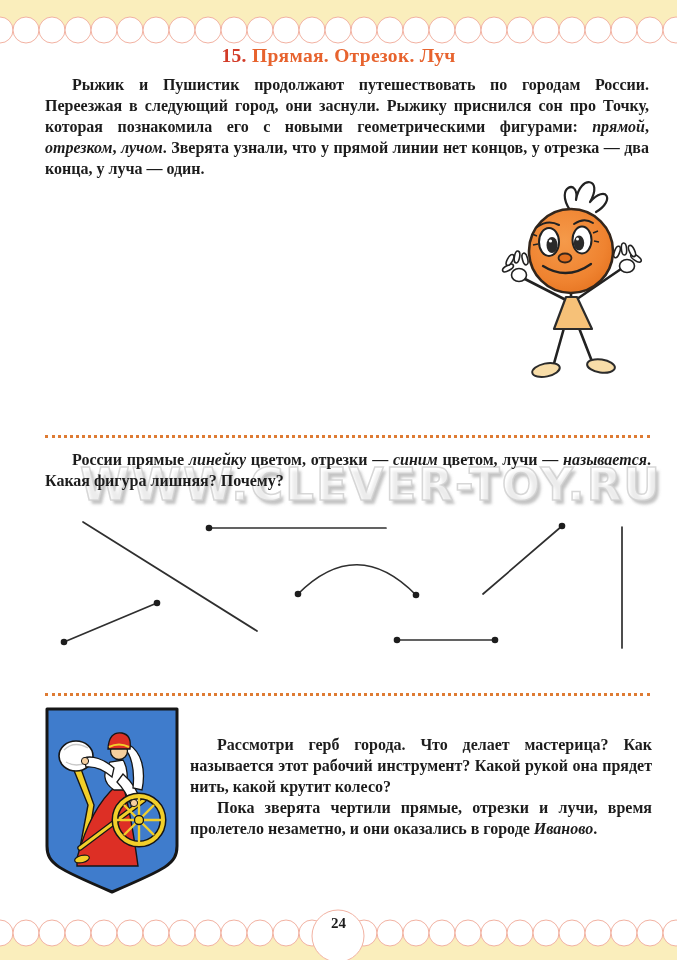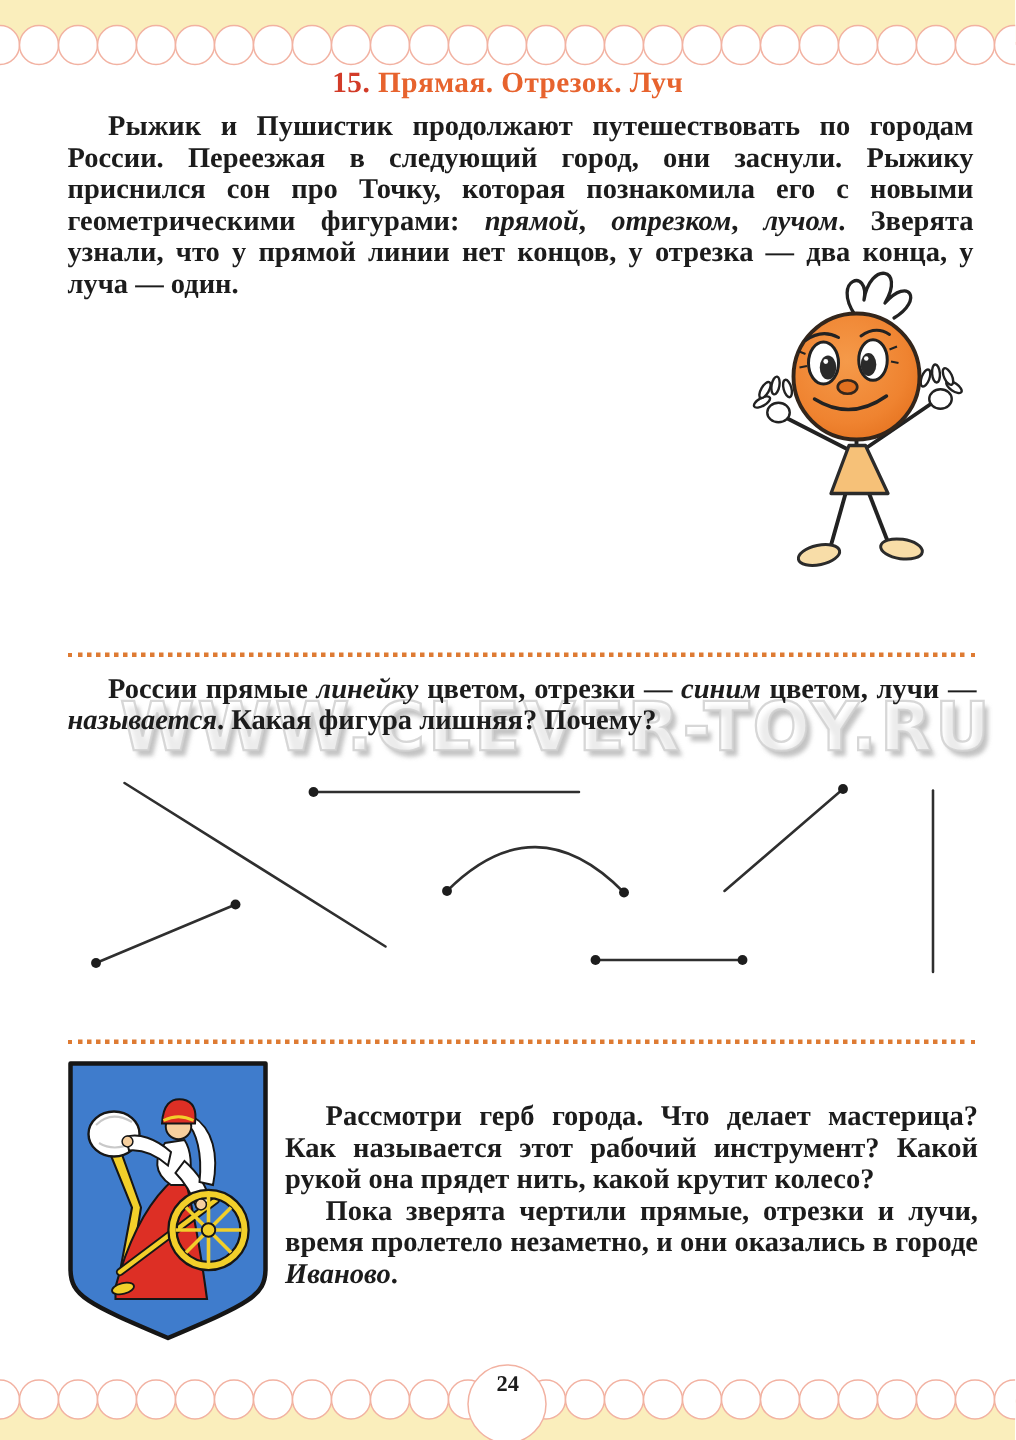--- a/index.html
+++ b/index.html
@@ -2,21 +2,21 @@
 <html lang="ru"><head>
 <meta charset="utf-8">
 <style>
   html,body { margin:0; padding:0; background:#ffffff; }
   .page {
     position:relative; width:677px; height:960px; background:#ffffff;
     font-family:"Liberation Serif", serif; color:#1c1c1c; overflow:hidden;
   }
   .para {
     position:absolute; margin:0; text-align:justify; text-indent:27px;
-    font-weight:700; font-size:19px; line-height:21px; z-index:3;
+    font-weight:700; font-size:16px; line-height:21px; z-index:3;
     hyphens:auto; -webkit-hyphens:auto;
   }
   .it { font-style:italic; }
   .bi { font-style:italic; font-weight:700; }
   .title {
     position:absolute; top:45px; left:0; width:677px; text-align:center;
     font-size:19.5px; font-weight:700; letter-spacing:.3px; z-index:3;
   }
   .title .num { color:#d23b28; }
   .title .txt { color:#e7632e; }

